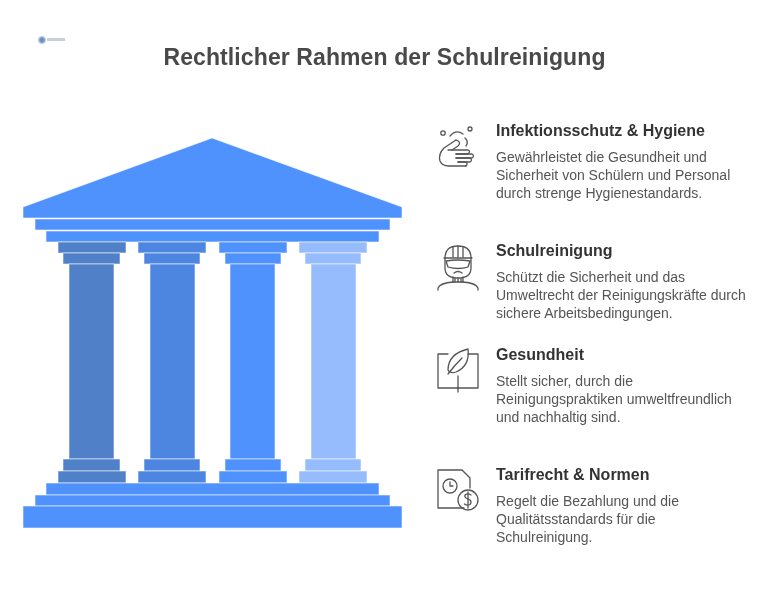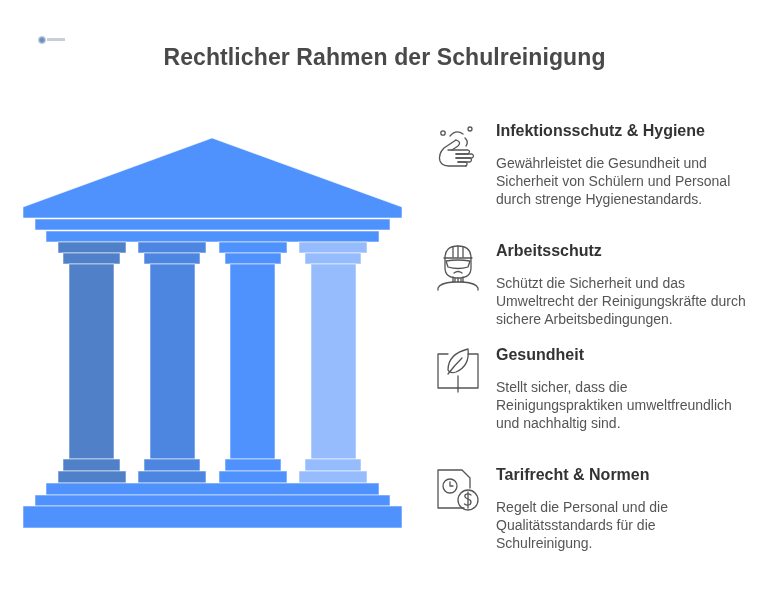--- a/index.html
+++ b/index.html
@@ -8,21 +8,21 @@
     .logo { position: absolute; left: 38px; top: 35px; width: 28px; height: 9px; }
     .logo .dot { position: absolute; left: 0; top: 1px; width: 8px; height: 8px; border-radius: 50%;
                  background: radial-gradient(circle, #6f8fb8 30%, #c9d6ea 70%, transparent 100%); }
     .logo .bar { position: absolute; left: 9px; top: 3px; width: 18px; height: 3px; background: #c7cfd9; }
     .title { position: absolute; left: 0; width: 769px; top: 44px; text-align: center;
              font-size: 23px; font-weight: bold; color: #494949; letter-spacing: 0.1px; }
     .temple { position: absolute; left: 0; top: 0; width: 769px; height: 592px; }
     .item { position: absolute; left: 430px; width: 320px; }
     .item .icon { position: absolute; left: 4px; top: 2px; width: 48px; height: 48px; }
     .item .heading { position: absolute; left: 66px; top: 0; font-size: 16px; font-weight: bold; color: #333333; white-space: nowrap; }
-    .item .body { position: absolute; left: 66px; top: 32px; width: 250px; font-size: 14px; line-height: 18px; color: #555555; }
+    .item .body { position: absolute; left: 66px; top: 26px; width: 250px; font-size: 14px; line-height: 18px; color: #555555; }
   </style>
 </head>
 <body>
 
 <div class="logo">
   <div class="dot"></div>
   <div class="bar"></div>
 </div>
 
 <div class="title">Rechtlicher Rahmen der Schulreinigung</div>
@@ -96,40 +96,40 @@
     <path d="M19 3 L19 13 M24 2 L24 13 M29 3 L29 13"></path>
     <path d="M11 14 L11 24 Q11 34 24 34 Q37 34 37 24 L37 14"></path>
     <path d="M12 17 Q24 15 36 17 L34 23 Q24 26 14 23 Z"></path>
     <path d="M20 29 Q24 26 28 29"></path>
     <path d="M19 33 L19 38 M29 33 L29 38"></path>
     <path d="M19 38 L29 38"></path>
     <path d="M21 34 L21 38 M24 34 L24 38 M27 34 L27 38"></path>
     <path d="M19 38 Q6 39 4 44 L4 46"></path>
     <path d="M29 38 Q42 39 44 44 L44 46"></path>
   </svg>
-  <div class="heading">Arbeitsschutz</div>
+  <div class="heading">Schulreinigung</div>
   <div class="body">Schützt die Sicherheit und das Umweltrecht der Reinigungskräfte durch sichere Arbeitsbedingungen.</div>
 </div>
 
 <div class="item" style="top:346px;">
   <svg class="icon" viewBox="0 0 48 48" fill="none" stroke="#555" stroke-width="1.3" stroke-linecap="round" stroke-linejoin="round">
     <path d="M14 6 L4 6 L4 40 L24 40 L24 44"></path>
     <path d="M34 6 L44 6 L44 40 L24 40"></path>
     <path d="M24 40 L24 28"></path>
     <path d="M14 22 Q14 6 34 1 Q36 18 22 24 Q16 26 14 22 Z"></path>
     <path d="M14 26 Q20 18 28 10"></path>
   </svg>
   <div class="heading">Gesundheit</div>
-  <div class="body">Stellt sicher, dass die Reinigungspraktiken umweltfreundlich und nachhaltig sind.</div>
+  <div class="body">Stellt sicher, durch die Reinigungspraktiken umweltfreundlich und nachhaltig sind.</div>
 </div>
 
 <div class="item" style="top:466px;">
   <svg class="icon" viewBox="0 0 48 48" fill="none" stroke="#555" stroke-width="1.3" stroke-linecap="round" stroke-linejoin="round">
     <path d="M30 40 L4 40 L4 2 L28 2 L36 10 L36 20"></path>
     <circle cx="16" cy="18" r="7"></circle>
     <path d="M16 14 L16 18 L19 18"></path>
     <circle cx="34" cy="32" r="10"></circle>
     <path d="M37 27 Q34 25 31.5 26.5 Q30 28.5 32 30 L36 32 Q38 34 36 36.5 Q33 38 30.5 36"></path>
     <path d="M34 24 L34 40"></path>
   </svg>
   <div class="heading">Tarifrecht &amp; Normen</div>
-  <div class="body">Regelt die Personal und die Qualitätsstandards für die Schulreinigung.</div>
+  <div class="body">Regelt die Bezahlung und die Qualitätsstandards für die Schulreinigung.</div>
 </div>
 
 </body></html>

